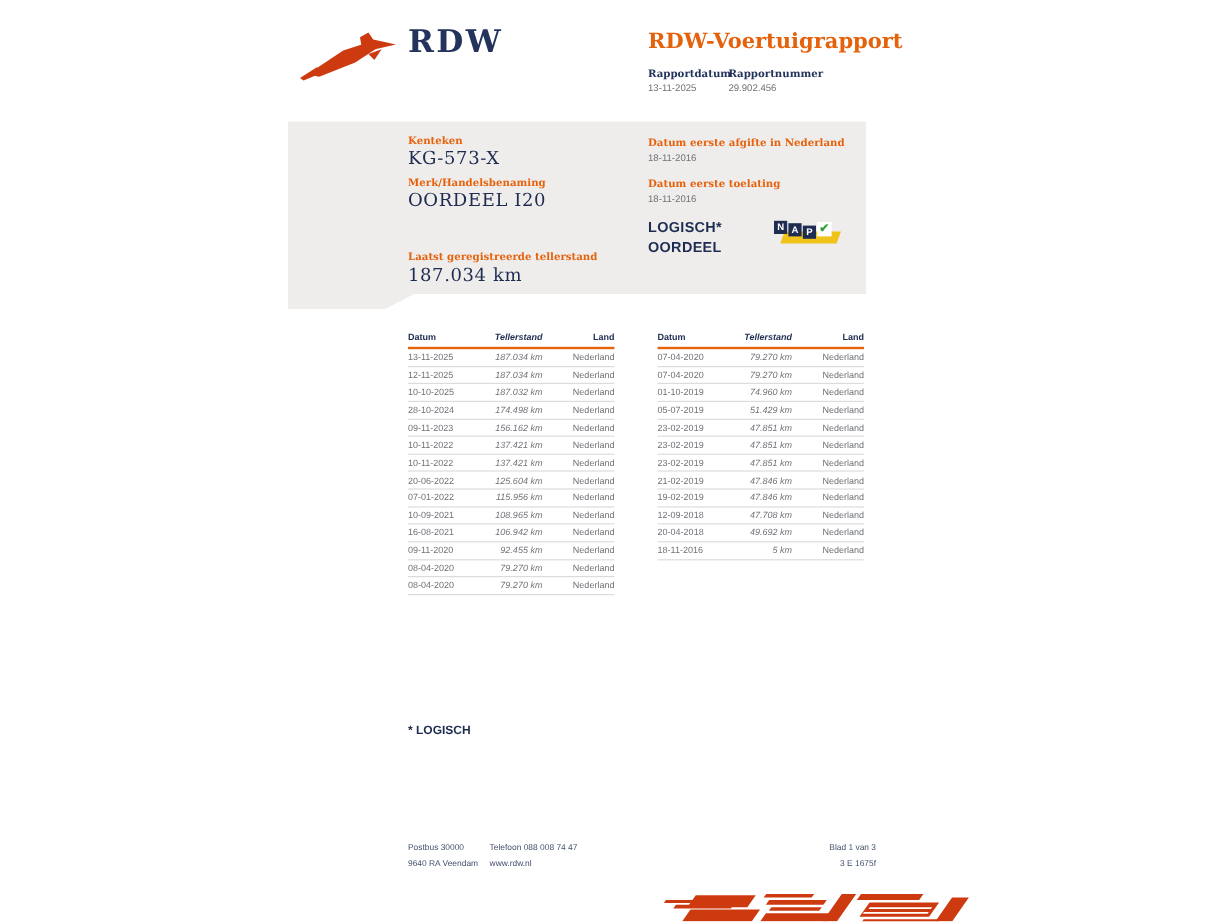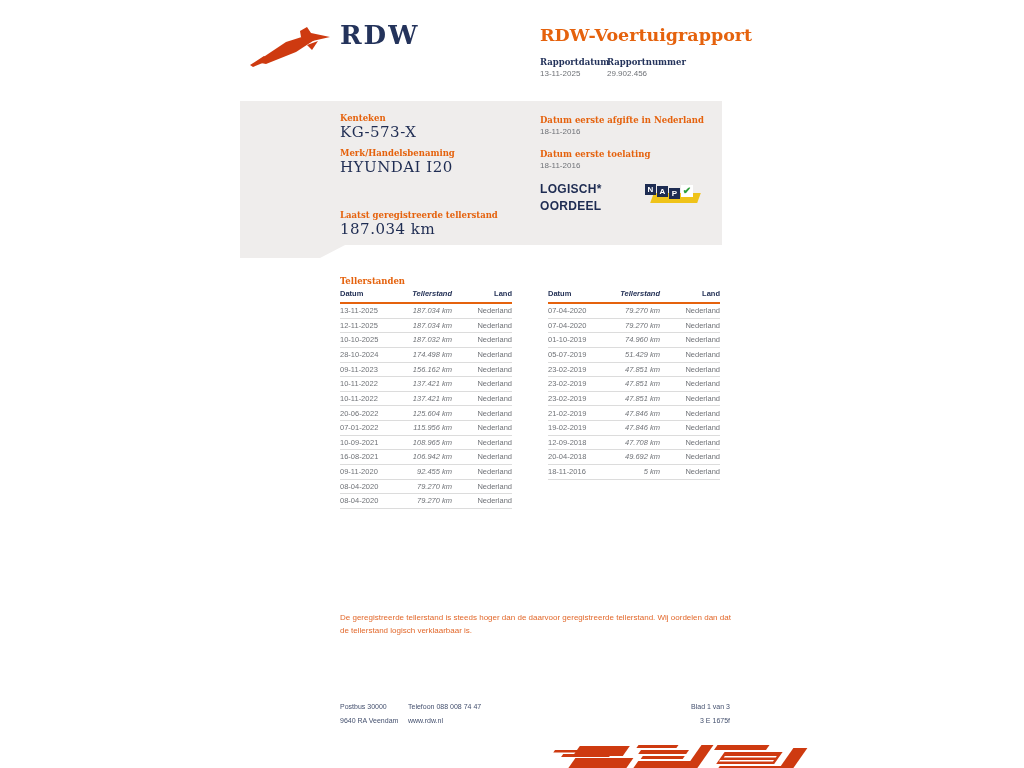--- a/index.html
+++ b/index.html
@@ -85,21 +85,21 @@
   <div class="doc-title">RDW-Voertuigrapport</div>
   <div class="meta-label ml1">Rapportdatum</div>
   <div class="meta-label ml2">Rapportnummer</div>
   <div class="meta-val mv1">13-11-2025</div>
   <div class="meta-val mv2">29.902.456</div>
 
   <div class="panel">
     <div class="p-label" style="left:100px;top:12px;">Kenteken</div>
     <div class="p-big" style="left:100px;top:22px;">KG-573-X</div>
     <div class="p-label" style="left:100px;top:47px;">Merk/Handelsbenaming</div>
-    <div class="p-big" style="left:100px;top:57px;">HYUNDAI I20</div>
+    <div class="p-big" style="left:100px;top:57px;">OORDEEL I20</div>
     <div class="p-label" style="left:100px;top:109px;">Laatst geregistreerde tellerstand</div>
     <div class="p-big" style="left:100px;top:119px;">187.034 km</div>
 
     <div class="p-label" style="left:300px;top:14px;">Datum eerste afgifte in Nederland</div>
     <div class="p-small" style="left:300px;top:26px;">18-11-2016</div>
     <div class="p-label" style="left:300px;top:48px;">Datum eerste toelating</div>
     <div class="p-small" style="left:300px;top:60px;">18-11-2016</div>
 
     <div class="verdict">
       <div>LOGISCH*</div>
@@ -109,21 +109,20 @@
     <div class="nap">
       <span class="nap-yellow"></span>
       <span class="nap-letter nap-n">N</span>
       <span class="nap-letter nap-a">A</span>
       <span class="nap-letter nap-p">P</span>
       <span class="nap-check">✔</span>
     </div>
   </div>
 
   <div class="tables">
-    <div class="tables-title">Tellerstanden</div>
     <div class="tables-flex">
       <div class="mtable">
         <div class="thead">
           <span class="c0">Datum</span>
           <span class="c1">Tellerstand</span>
           <span class="c2">Land</span>
         </div>
         <div>
             <div class="trow">
               <span class="tcell c0">13-11-2025</span>
@@ -263,21 +262,21 @@
               <span class="tcell c0">18-11-2016</span>
               <span class="tcell c1">5 km</span>
               <span class="tcell c2">Nederland</span>
             </div>
           </div>
       </div>
     </div>
   </div>
 
   <div class="expl">
-    <div class="expl-text">De geregistreerde tellerstand is steeds hoger dan de daarvoor geregistreerde tellerstand. Wij oordelen dan dat de tellerstand logisch verklaarbaar is.</div>
+    <div class="expl-head">* LOGISCH</div>
   </div>
 
   <div class="footer">
     <div class="f-col1">
       <div>Postbus 30000</div>
       <div>9640 RA Veendam</div>
     </div>
     <div class="f-col2">
       <div>Telefoon 088 008 74 47</div>
       <div>www.rdw.nl</div>

